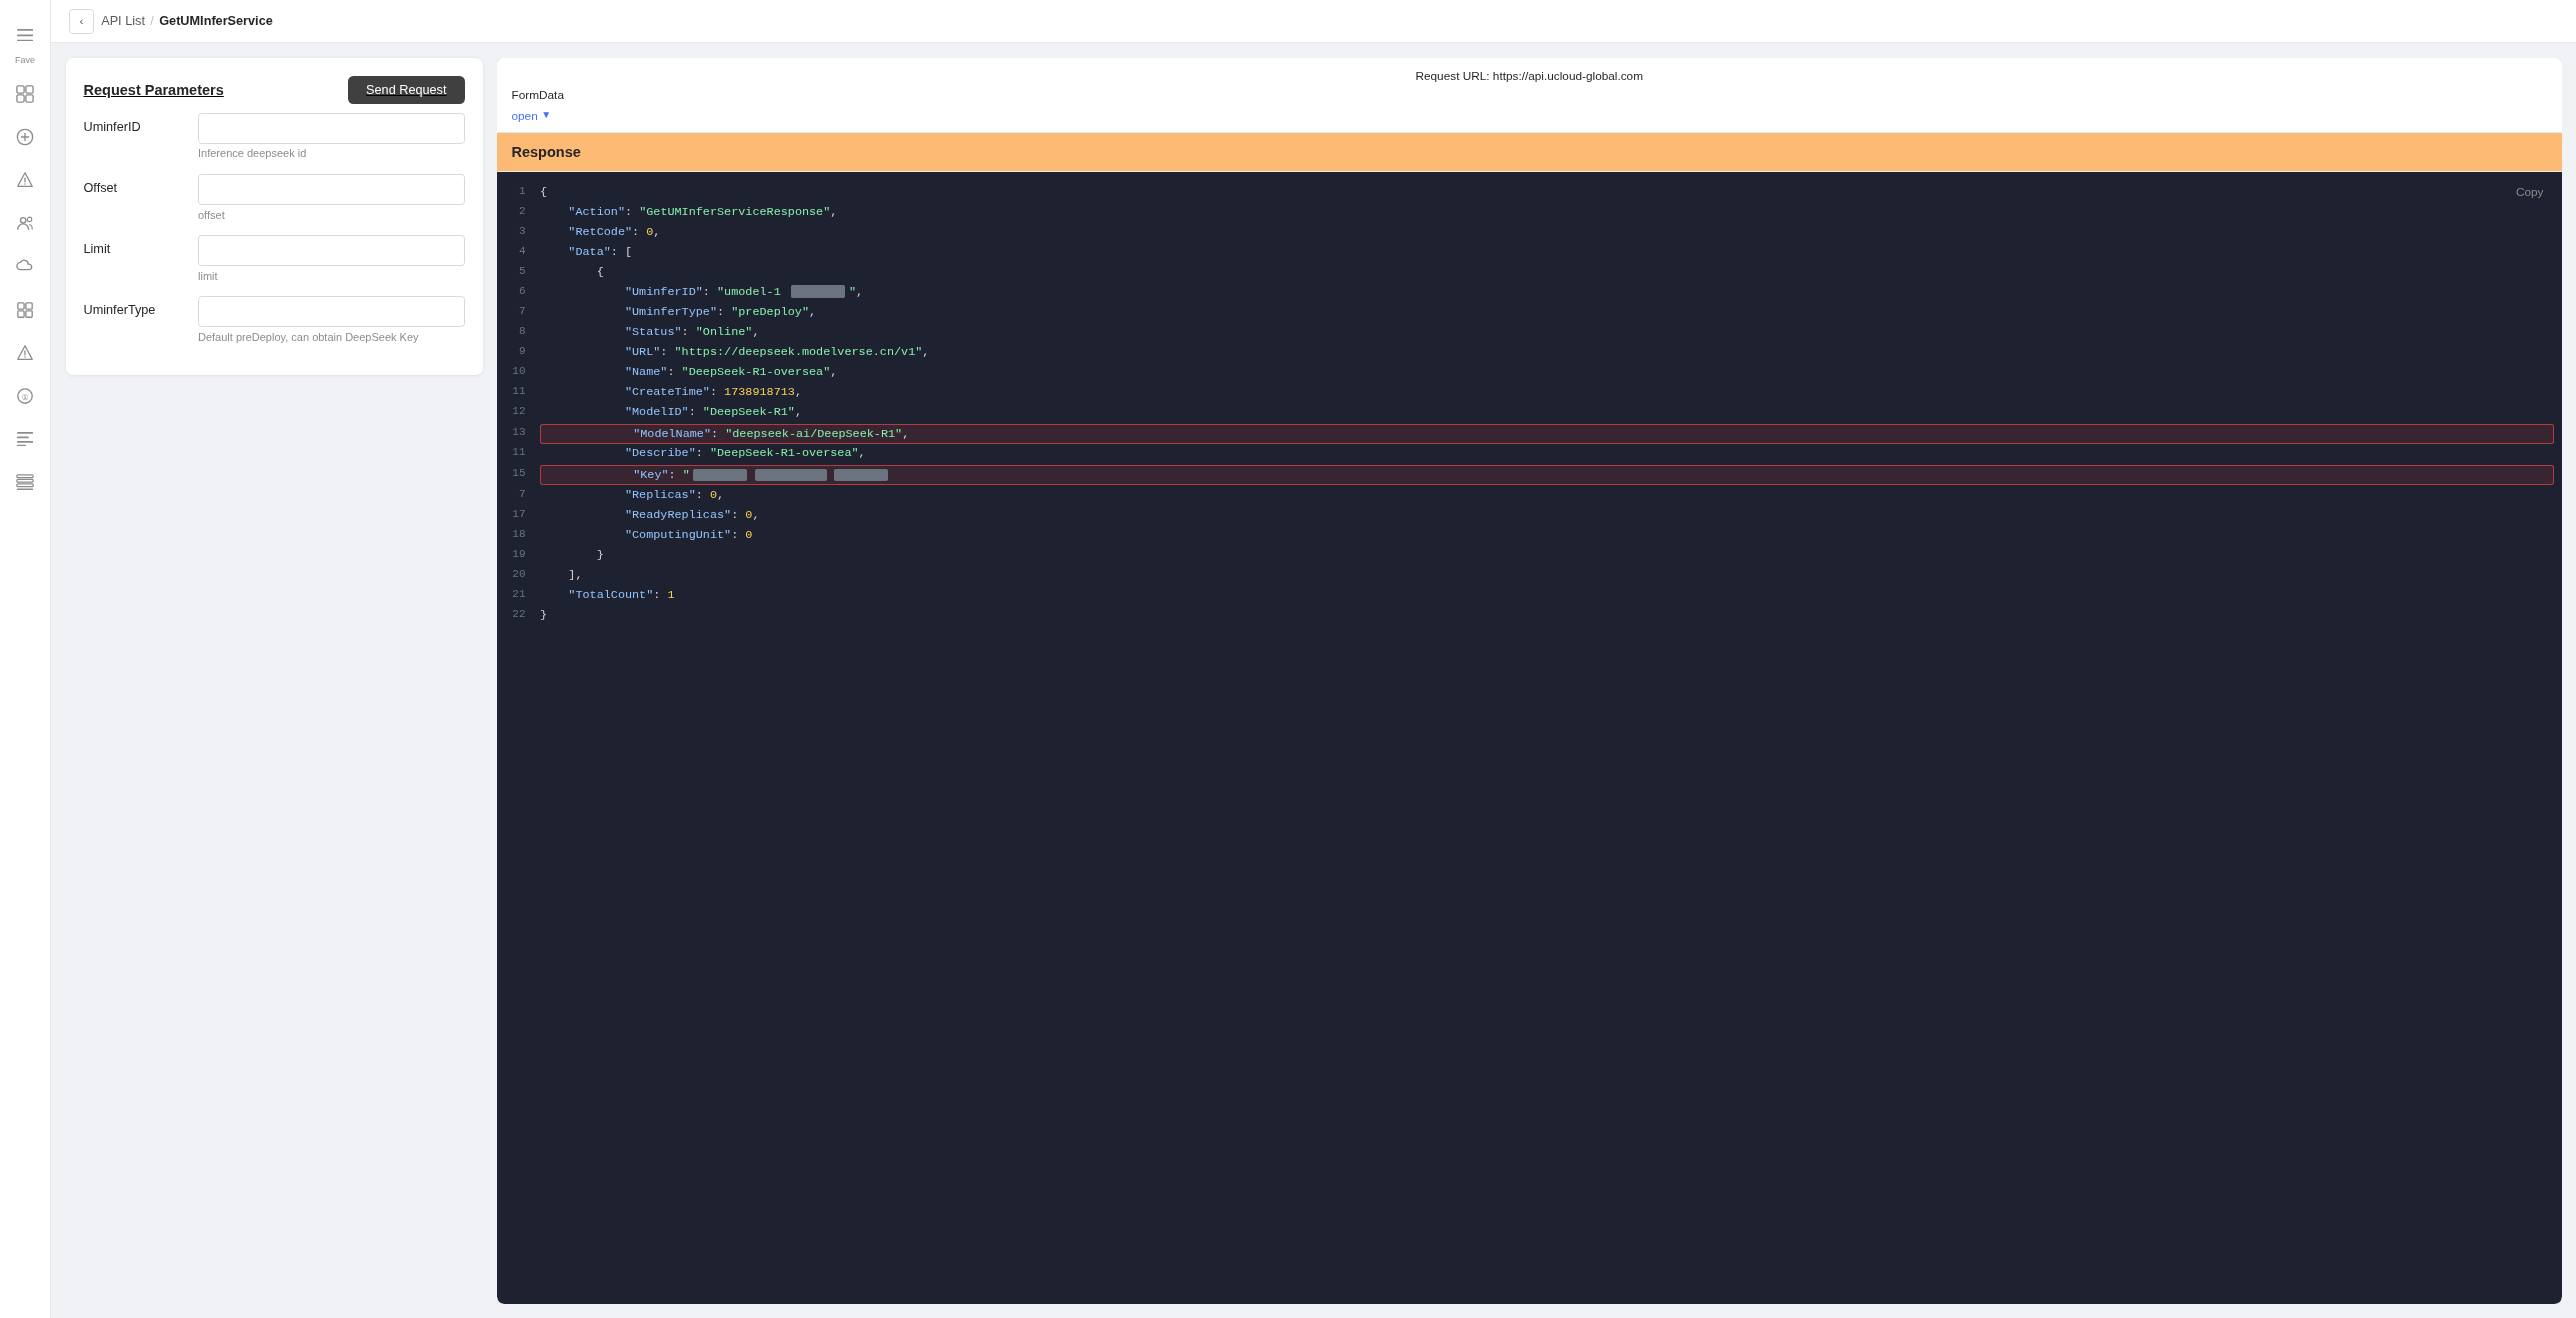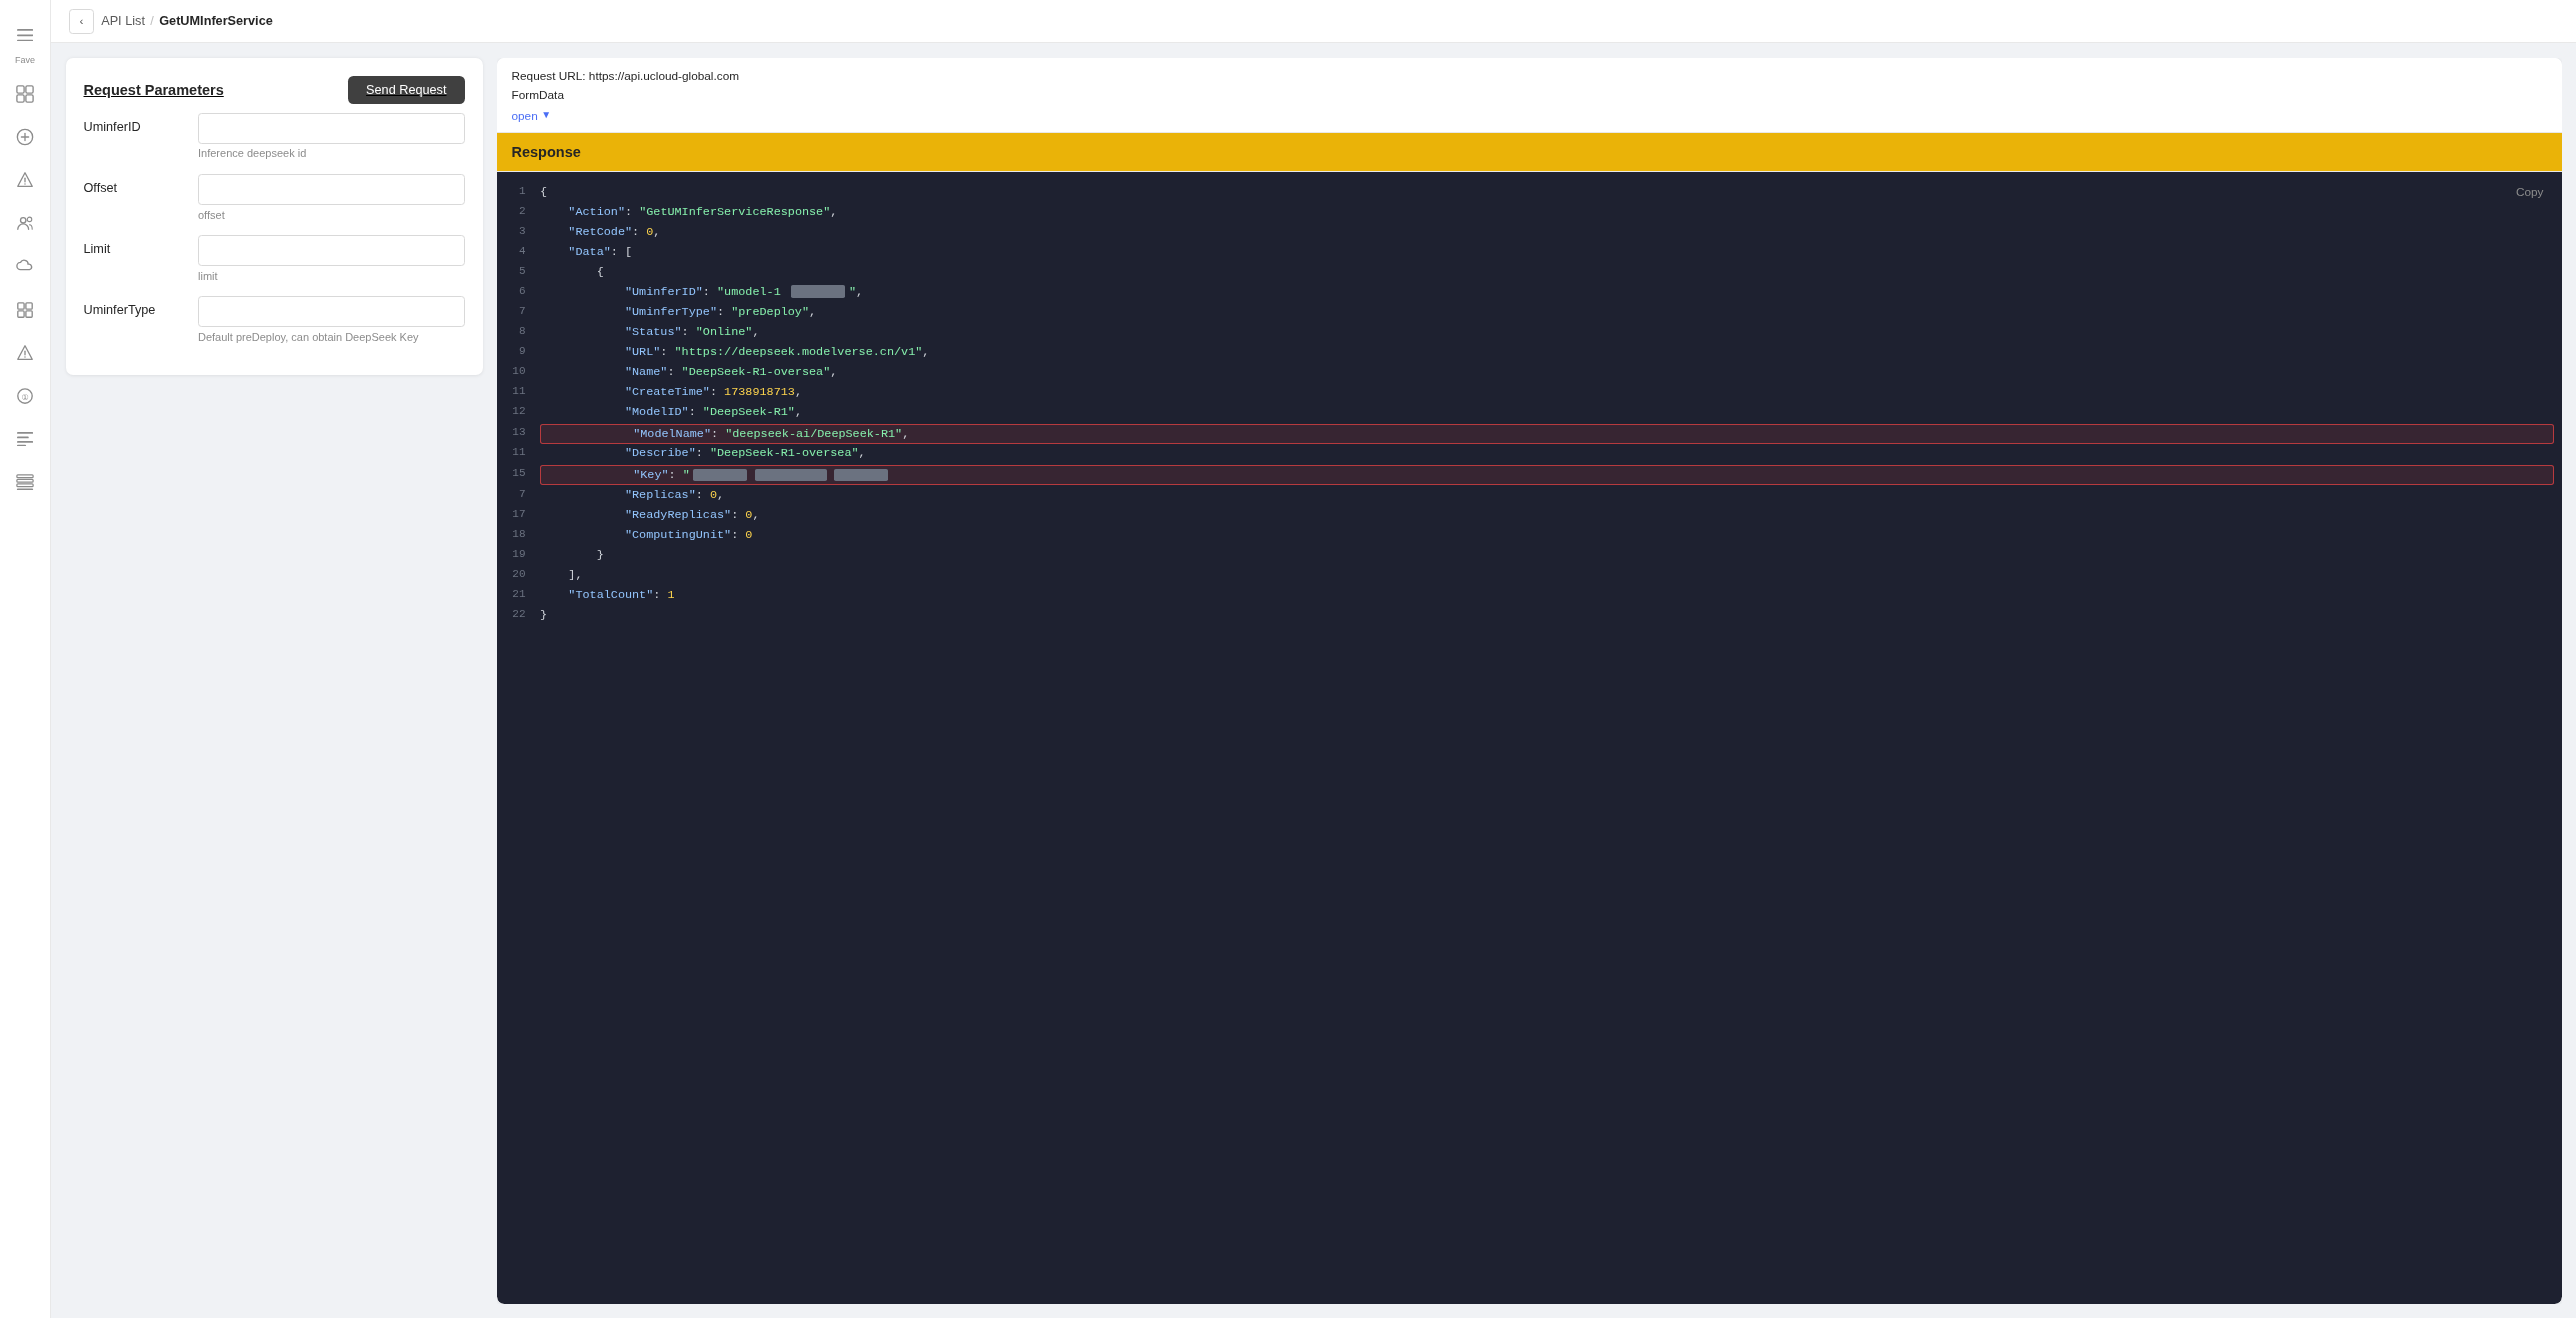--- a/index.html
+++ b/index.html
@@ -179,20 +179,21 @@
     .request-url-section {
       background: #fff;
       padding: 11px 14.5px 0 14.5px;
       border-radius: 7.2px 7.2px 0 0;
       border-bottom: 0.9px solid #e8e8e8;
     }
     .request-url-text {
       font-size: 11.8px;
       color: #262626;
       margin-bottom: 5.4px;
+      text-align: center;
     }
     .form-data-label {
       font-size: 11.8px;
       color: #262626;
       margin-bottom: 7.2px;
     }
     .open-section {
       display: flex;
       gap: 3.6px;
       padding-bottom: 9px;
@@ -202,21 +203,21 @@
       font-size: 11.8px;
       cursor: pointer;
       text-decoration: none;
     }
     .chevron-down {
       color: #4b6ef5;
       font-size: 10px;
     }
 
     .response-section {
-      background: #eab308;
+      background: #fdba74;
       padding: 11px 14.5px 11px 14.5px;
       border-bottom: 0.9px solid #e8e8e8;
     }
     .response-title {
       font-size: 14.5px;
       font-weight: 700;
       color: #262626;
     }
 
     .code-block-wrapper {

